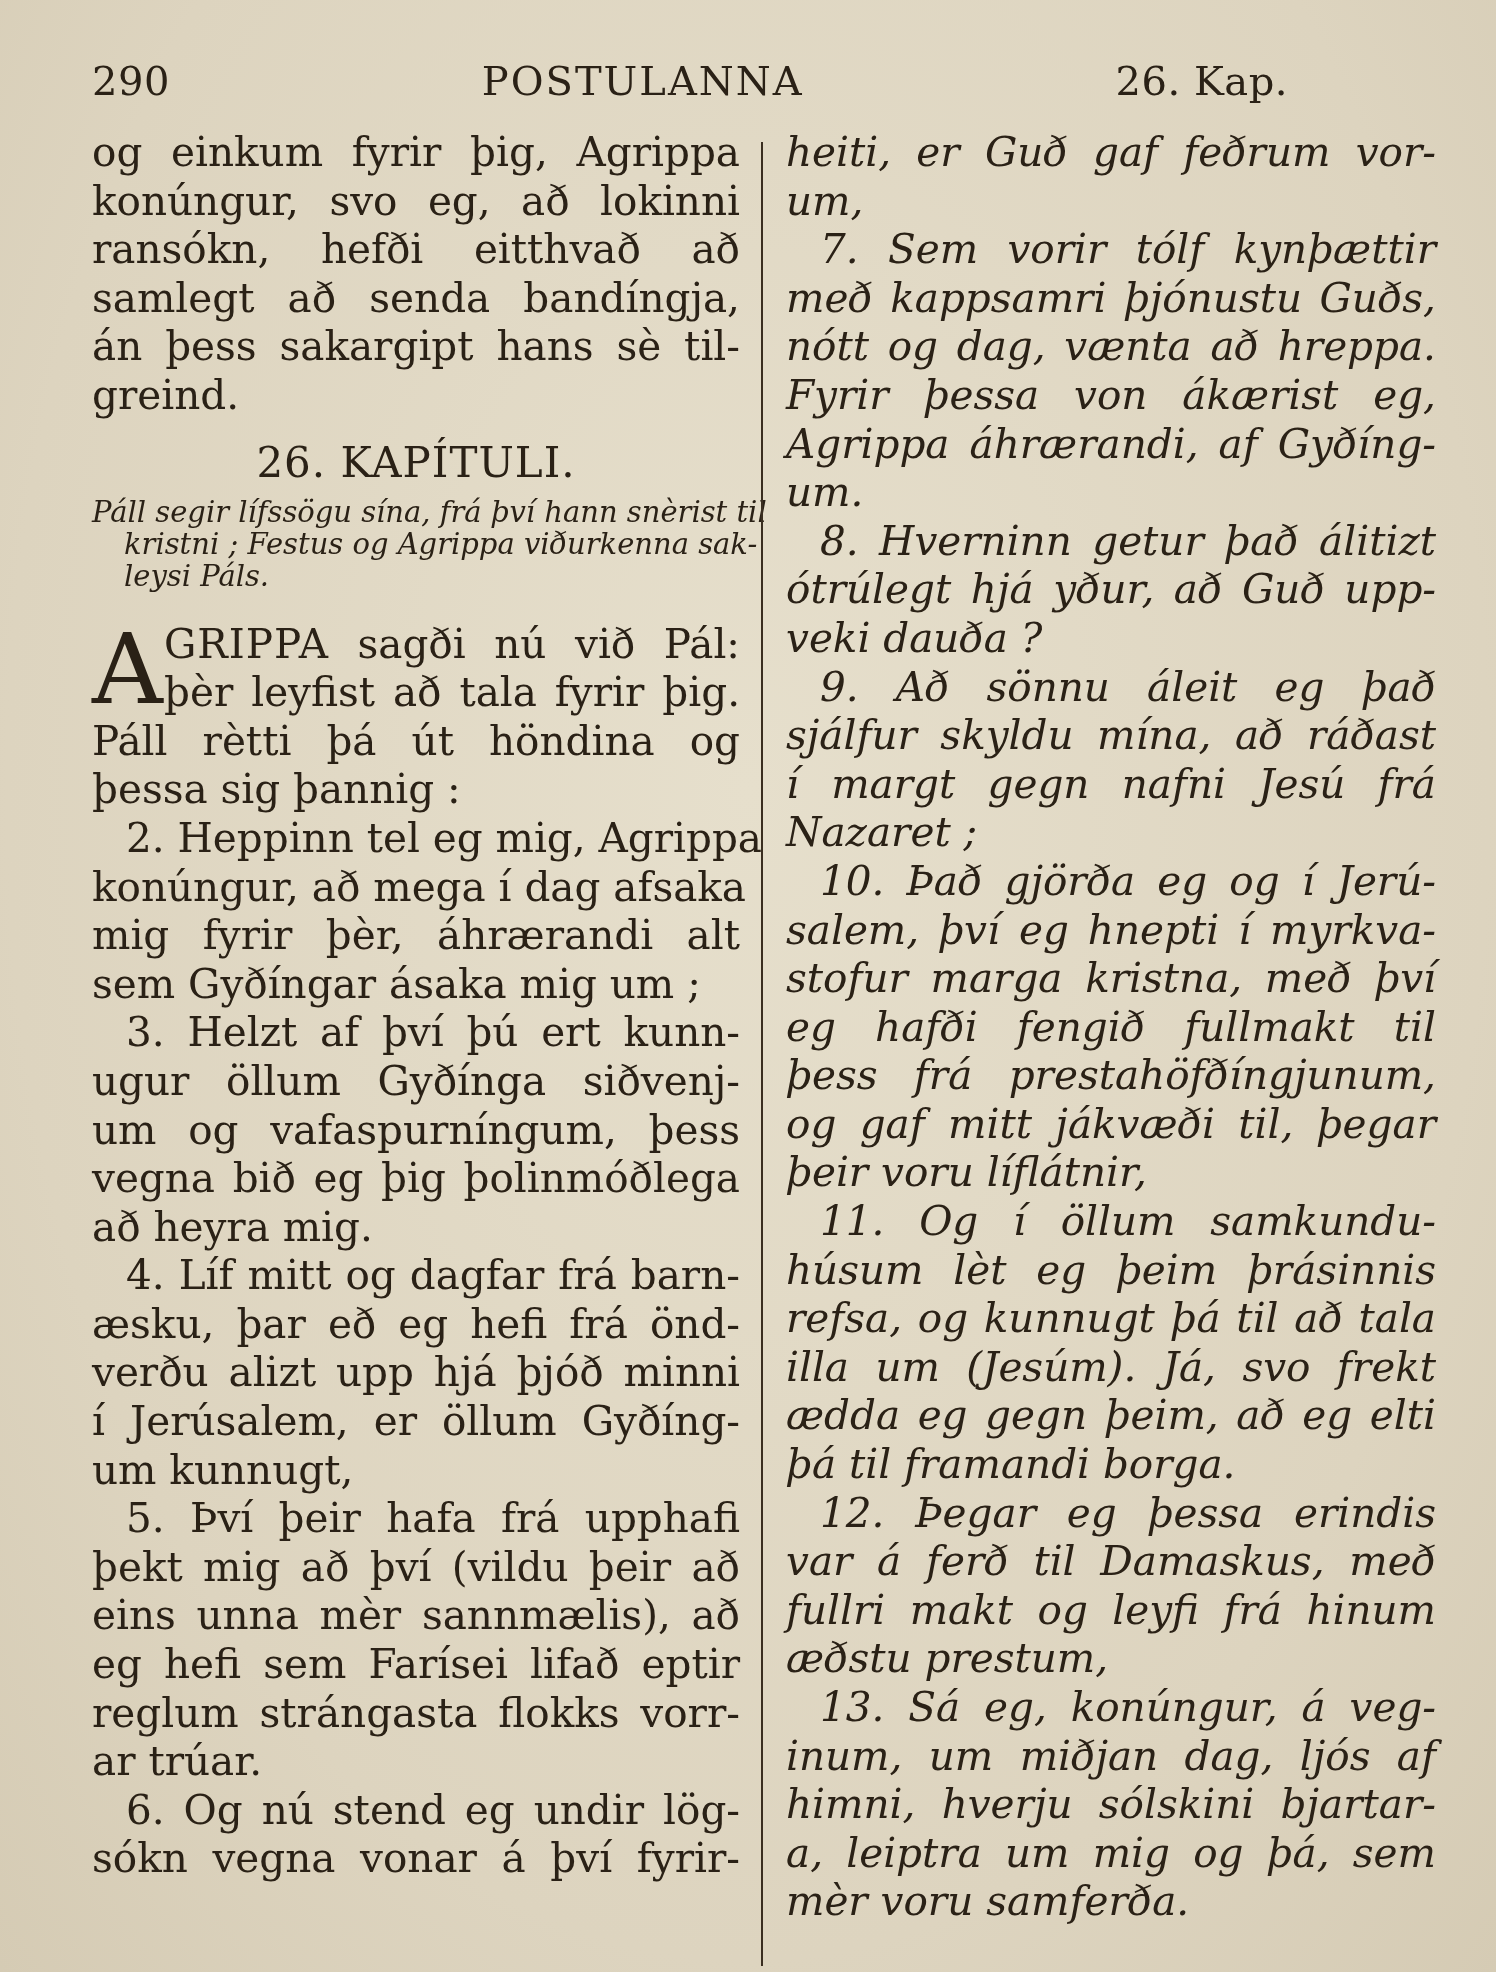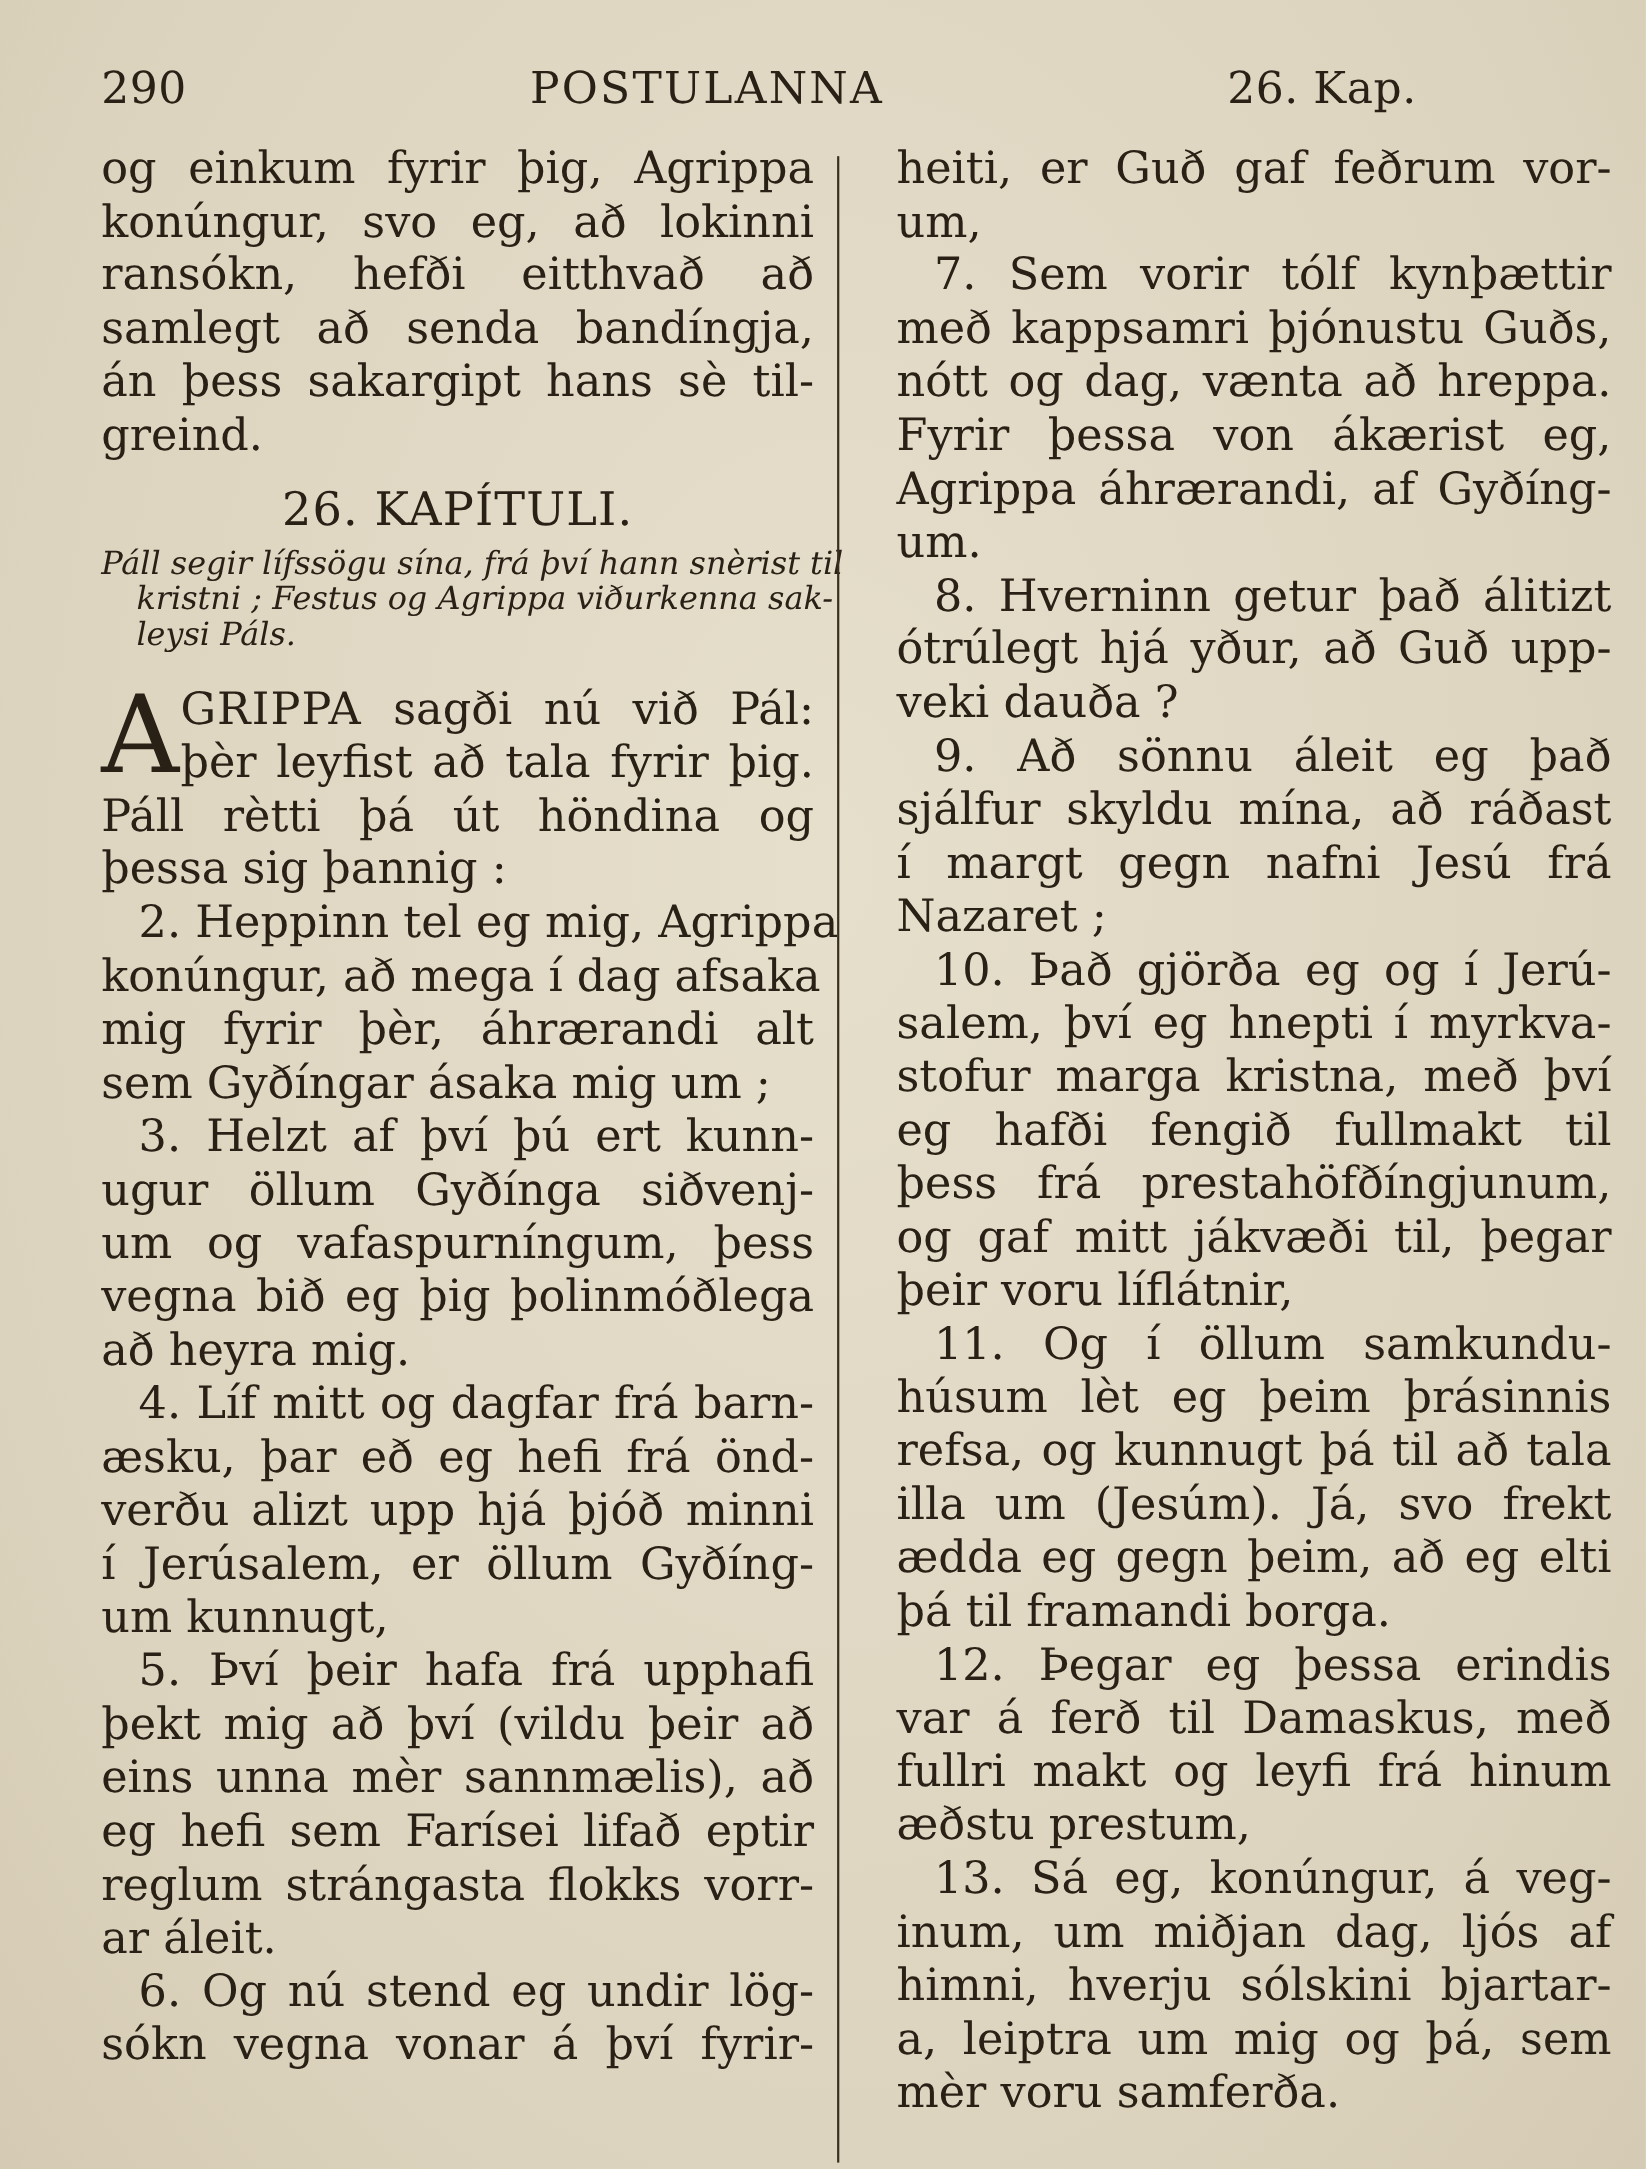--- a/index.html
+++ b/index.html
@@ -18,21 +18,21 @@
     display: flex; justify-content: space-between; align-items: baseline;
     font-size: 40px; letter-spacing: 0.5px;
   }
   .header .title { letter-spacing: 2px; }
   .col {
     position: absolute; top: 128px;
     font-size: 40.5px; line-height: 48.6px;
     text-align: justify;
   }
   .col-left { left: 92px; width: 648px; }
-  .col-right { left: 815px; width: 650px; }
+  .col-right { left: 786px; width: 650px; font-style: italic; }
   .divider {
     position: absolute; left: 761px; top: 142px; width: 2px; height: 1824px;
     background: #3a2e20;
   }
   .line { display: block; white-space: nowrap; text-align: justify; text-align-last: justify; height: 48.6px; }
   .line.last { text-align-last: left; }
   .line.indent { padding-left: 34px; }
   .chapter-heading {
     text-align: center; font-size: 42px; letter-spacing: 1px; height: 58px; line-height: 58px;
     margin-top: 14px;
@@ -108,21 +108,21 @@
           <span class="line">verðu alizt upp hjá þjóð minni</span>
           <span class="line">í Jerúsalem, er öllum Gyðíng-</span>
           <span class="line last">um kunnugt,</span>
         </div>
         <div>
           <span class="line indent">5. Því þeir hafa frá upphafi</span>
           <span class="line">þekt mig að því (vildu þeir að</span>
           <span class="line">eins unna mèr sannmælis), að</span>
           <span class="line">eg hefi sem Farísei lifað eptir</span>
           <span class="line">reglum strángasta flokks vorr-</span>
-          <span class="line last">ar áleit.</span>
+          <span class="line last">ar trúar.</span>
         </div>
         <div>
           <span class="line indent">6. Og nú stend eg undir lög-</span>
           <span class="line">sókn vegna vonar á því fyrir-</span>
         </div>
       </div>
   </div>
 
   <div class="divider"></div>
 

